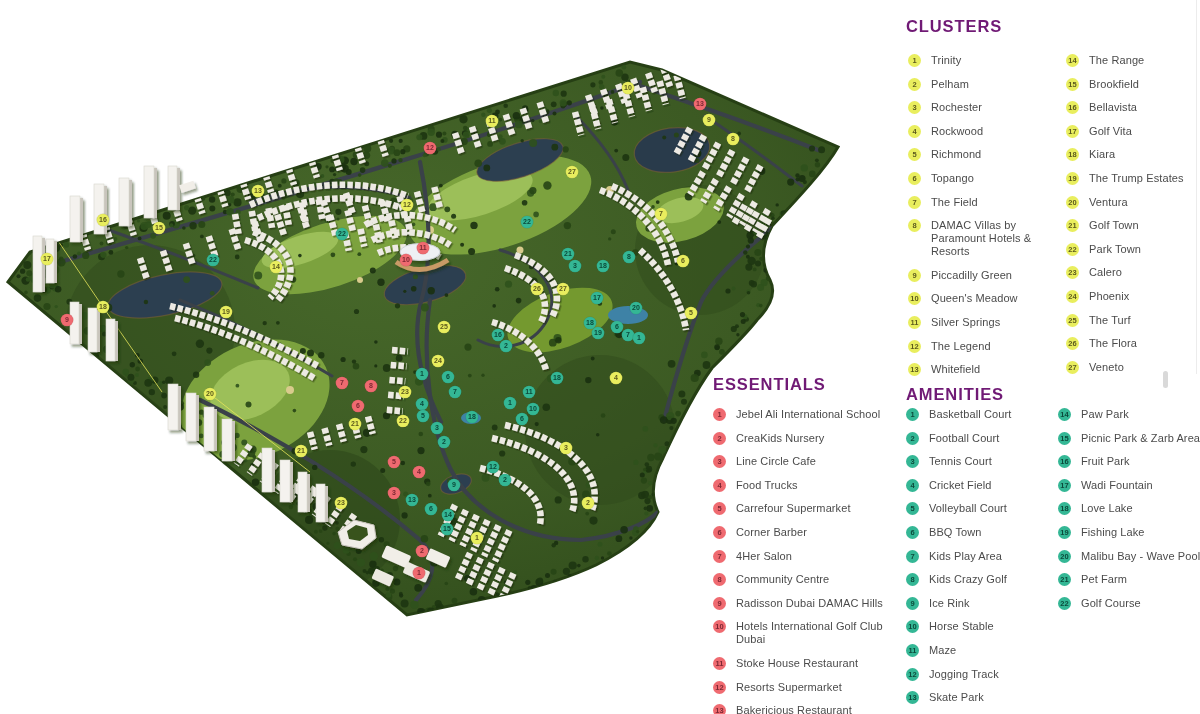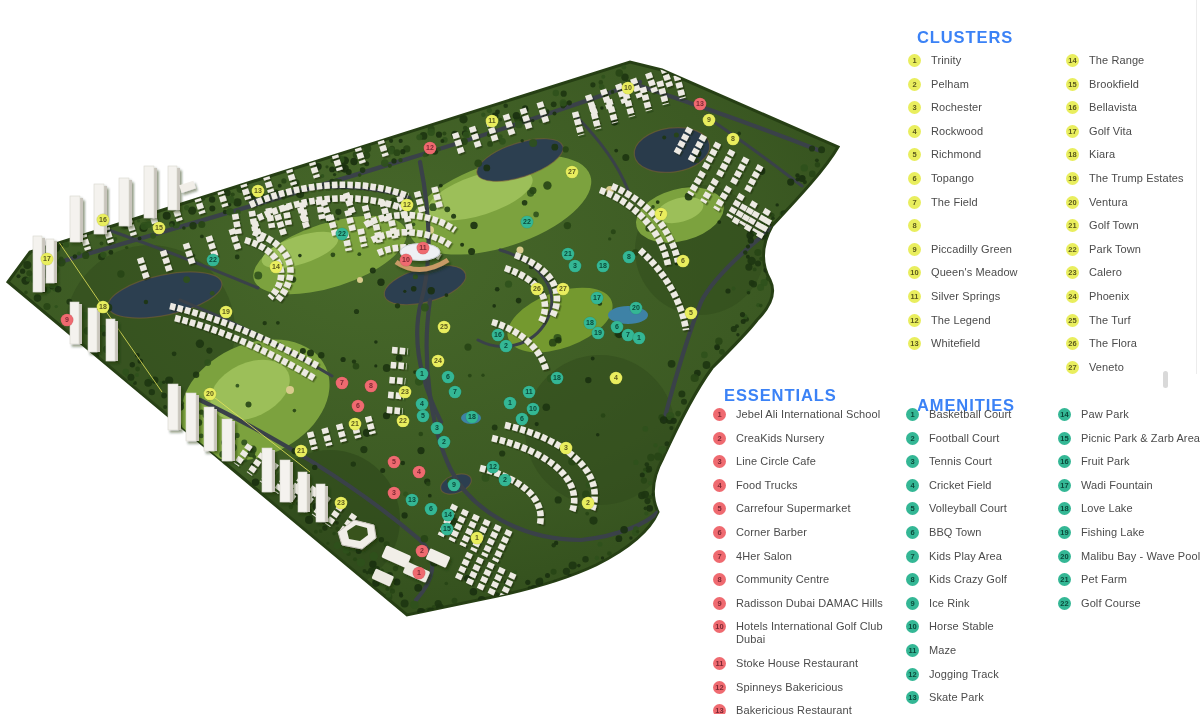--- a/index.html
+++ b/index.html
@@ -1,20 +1,20 @@
 <!DOCTYPE html>
 <html style="--c-cluster: #e9ee5e; --c-cluster-t: #5c5a1d; --c-ess: #ef6a70; --c-ess-t: #7e2833; --c-amen: #34b795; --c-amen-t: #0b4a3b;"><head>
 <meta charset="utf-8">
 <style>
   html,body{margin:0;padding:0;background:#ffffff;}
   .page{position:relative;width:1200px;height:714px;background:#ffffff;overflow:hidden;
         font-family:"Liberation Sans",sans-serif;}
   #map{position:absolute;left:0;top:0;}
-  .hd{position:absolute;margin:12px;font:700 16.5px "Liberation Sans",sans-serif;
-      letter-spacing:.9px;color:#3b82f6;}
+  .hd{position:absolute;margin:1px;font:700 16.5px "Liberation Sans",sans-serif;
+      letter-spacing:.9px;color:#701a75;}
   .col{position:absolute;}
   .lrow{display:flex;align-items:flex-start;margin-bottom:10.6px;}
   .dot{width:13px;height:13px;border-radius:50%;flex:0 0 13px;margin-right:10px;
        display:flex;align-items:center;justify-content:center;
        font:700 7.5px "Liberation Sans",sans-serif;}
   .dot.c{background:var(--c-cluster);color:var(--c-cluster-t);}
   .dot.e{background:var(--c-ess);color:var(--c-ess-t);}
   .dot.a{background:var(--c-amen);color:var(--c-amen-t);}
   .lbl{font-size:11px;line-height:13px;color:#4b4b4b;letter-spacing:.1px;}
   .vline{position:absolute;left:1196px;top:0;width:1px;height:374px;background:#ececec;}
@@ -1428,20 +1428,21 @@
       <div class="lrow">
         <span class="dot c">6</span>
         <span class="lbl">Topango</span>
       </div>
       <div class="lrow">
         <span class="dot c">7</span>
         <span class="lbl">The Field</span>
       </div>
       <div class="lrow">
         <span class="dot c">8</span>
+        <span class="lbl">DAMAC Villas by Paramount Hotels &amp; Resorts</span>
       </div>
       <div class="lrow">
         <span class="dot c">9</span>
         <span class="lbl">Piccadilly Green</span>
       </div>
       <div class="lrow">
         <span class="dot c">10</span>
         <span class="lbl">Queen's Meadow</span>
       </div>
       <div class="lrow">
@@ -1557,21 +1558,21 @@
       <div class="lrow">
         <span class="dot e">10</span>
         <span class="lbl">Hotels International Golf Club Dubai</span>
       </div>
       <div class="lrow">
         <span class="dot e">11</span>
         <span class="lbl">Stoke House Restaurant</span>
       </div>
       <div class="lrow">
         <span class="dot e">12</span>
-        <span class="lbl">Spinneys Bakericious</span>
+        <span class="lbl">Resorts Supermarket</span>
       </div>
       <div class="lrow">
         <span class="dot e">13</span>
         <span class="lbl">Bakericious Restaurant</span>
       </div>
     </div>
 
   <h2 class="hd" style="left:905px;top:384px;">AMENITIES</h2>
   <div class="col" style="left:906px;top:408px;width:150px;">
       <div class="lrow">

